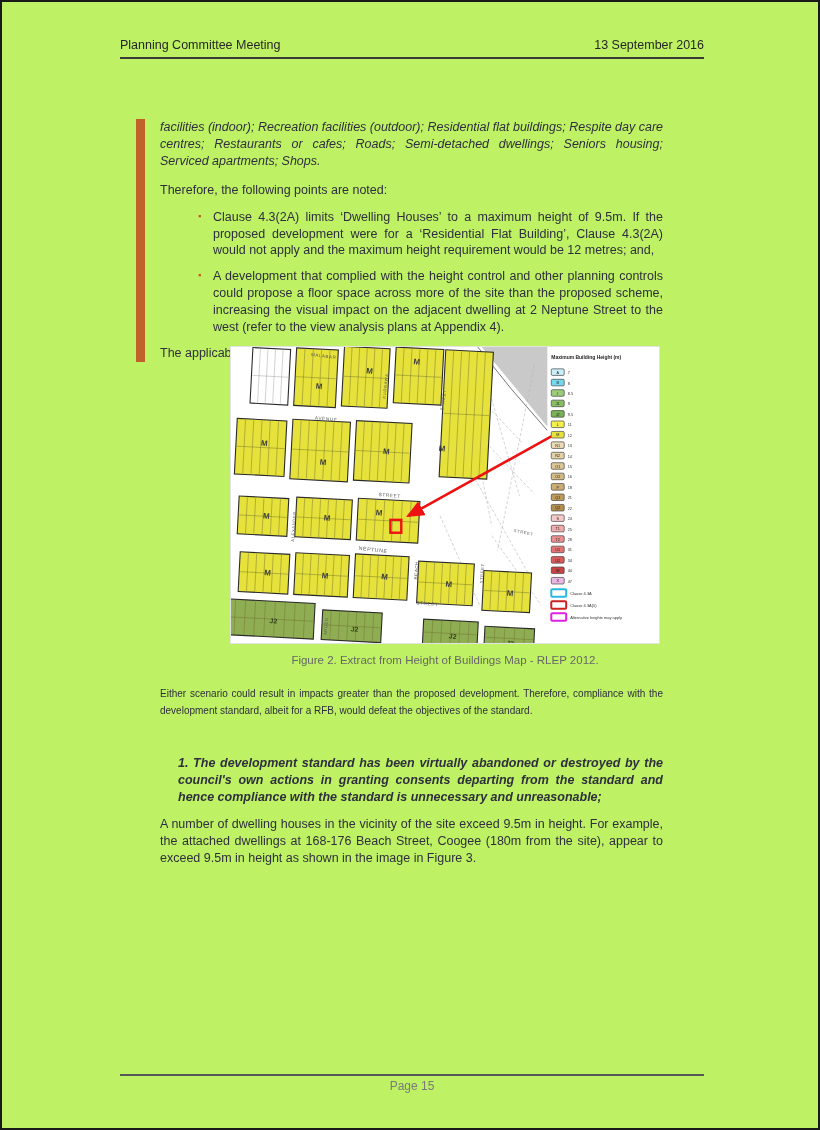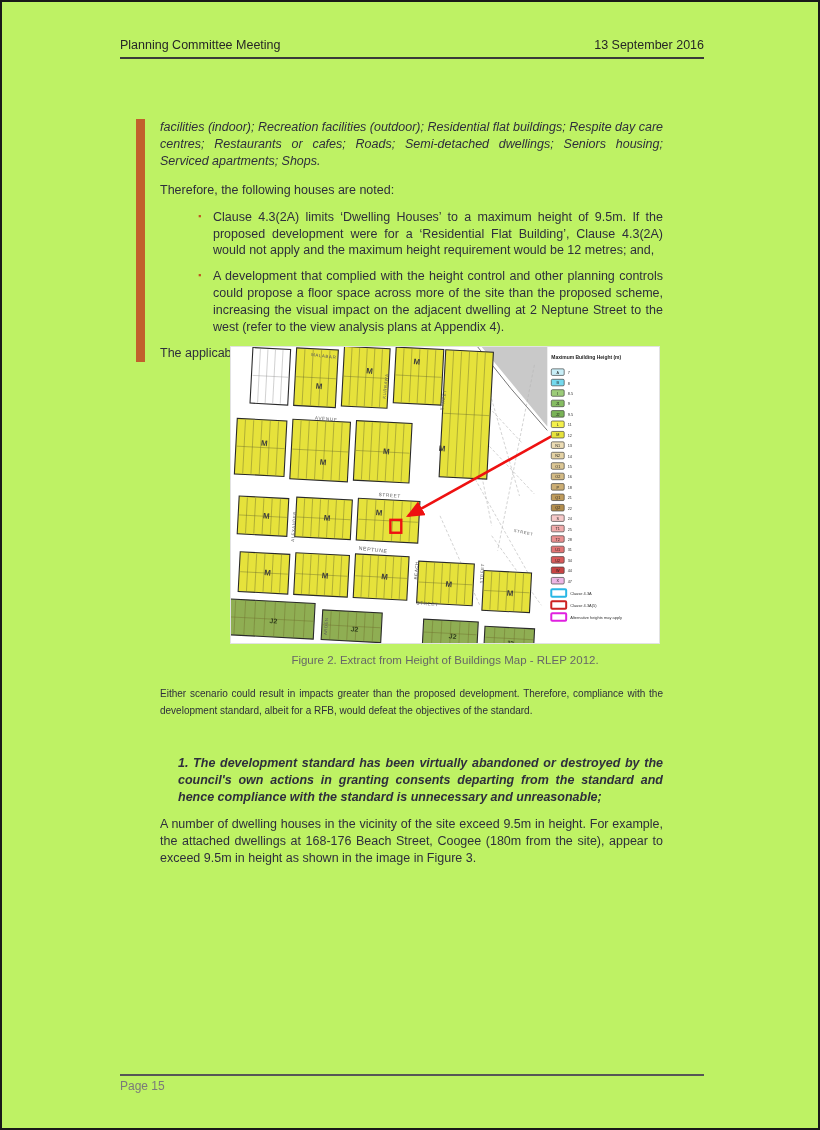--- a/index.html
+++ b/index.html
@@ -43,36 +43,36 @@
   .para-either { position:absolute; top:684px; left:158px; width:503px; font-size:10px; line-height:16.9px; }
   .heading4 {
     position:absolute; top:753px; left:176px; width:485px;
     font-size:12.5px; line-height:16.9px;
     font-weight:bold; font-style:italic;
   }
   .para-dwellings { position:absolute; top:814px; left:158px; width:503px; font-size:12.5px; line-height:16.9px; }
   .footer-line { position:absolute; top:1072px; left:118px; width:584px; border-top:2px solid #565656; }
   .page-num {
     position:absolute; top:1077px; left:118px; width:584px;
-    text-align:left; font-size:12px; color:#7a7a7a;
+    text-align:center; font-size:12px; color:#7a7a7a;
   }
 </style>
 </head>
 <body>
 
 <div class="page">
 
   <div class="header">
     <span>Planning Committee Meeting</span>
     <span>13 September 2016</span>
   </div>
 
   <div class="blockquote">
     <p class="jt it">facilities (indoor); Recreation facilities (outdoor); Residential flat buildings; Respite day care centres; Restaurants or cafes; Roads; Semi-detached dwellings; Seniors housing; Serviced apartments; Shops.</p>
-    <p class="therefore">Therefore, the following houses are noted:</p>
+    <p class="therefore">Therefore, the following points are noted:</p>
     <ul class="points">
       <li>Clause 4.3(2A) limits ‘Dwelling Houses’ to a maximum height of 9.5m. If the proposed development were for a ‘Residential Flat Building’, Clause 4.3(2A) would not apply and the maximum height requirement would be 12 metres; and,</li>
       <li>A development that complied with the height control and other planning controls could propose a floor space across more of the site than the proposed scheme, increasing the visual impact on the adjacent dwelling at 2 Neptune Street to the west (refer to the view analysis plans at Appendix 4).</li>
     </ul>
     <p class="map-intro">The applicable RLEP Height of Buildings Map is shown below in Figure 2.</p>
   </div>
 
   <div class="figure">
     <svg id="map-svg" width="430" height="298" viewBox="0 0 430 298" xmlns="http://www.w3.org/2000/svg">
         <rect x="0" y="0" width="430" height="298" fill="#ffffff"></rect>

